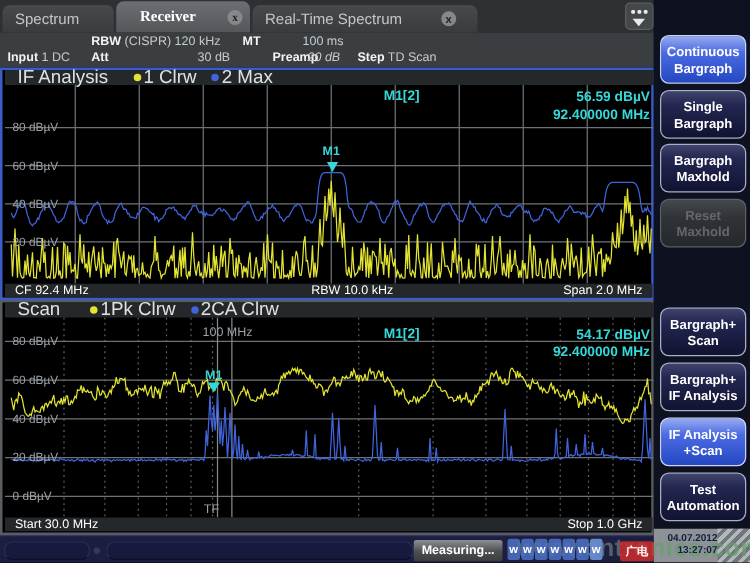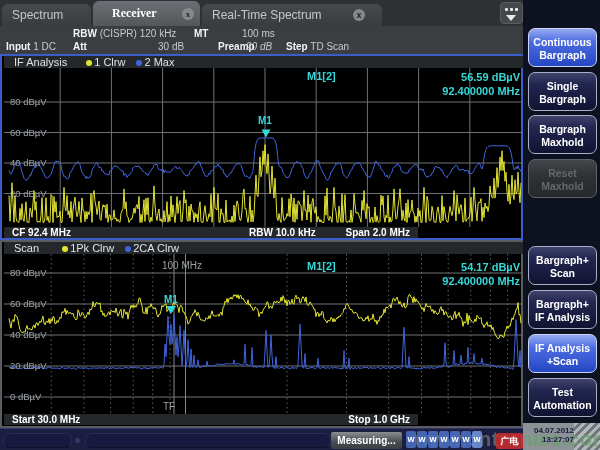--- a/index.html
+++ b/index.html
@@ -11,22 +11,22 @@
 .tab.active { top:1px; height:25px; background:linear-gradient(#6b6f73,#53575a); color:#fff; line-height:25px; font-weight:bold; padding-left:19px;font-family:Liberation Serif, serif; }
 .closex { position:absolute; top:50%; margin-top:-6px; width:12px; height:12px; border-radius:50%; background:#85898c; color:#222; font-size:9px; font-weight:bold; text-align:center; line-height:12px; }
 
 
 #settings { position:absolute; left:0; top:26px; width:523px; height:28px; background:#3a3e41; color:#c6cacd; font-size:10px; }
 #settings b { color:#f2f4f5; }
 .srow { position:absolute; height:14px; line-height:14px; }
 
 
 .win { position:absolute; left:0; width:523px; background:#000; }
-.whead { position:absolute; left:2px; width:519px; height:12px; background:#24282b; color:#dfe2e4; font-size:11px; line-height:12px; }
-.wfoot { position:absolute; left:2px; width:414px; height:11px; background:#24282b; color:#fff; font-size:10px; font-weight:bold; line-height:11px; }
+.whead { position:absolute; left:2px; width:519px; height:12px; background:#24282b; color:#dfe2e4; font-size:15px; line-height:12px; }
+.wfoot { position:absolute; left:2px; width:518px; height:11px; background:#24282b; color:#fff; font-size:10px; font-weight:normal; line-height:11px; }
 .dot { display:inline-block; width:6px; height:6px; border-radius:50%; margin:0 2px 1px 8px; vertical-align:middle; }
 
 
 #toolbar { position:absolute; left:0; top:428px; width:523px; height:22px; background:#1b1e3e; border-top:1px solid #32366a; }
 .pill { position:absolute; top:4px; height:15px; border-radius:7px; background:#171a3e; border:1px solid #282c58; border-bottom-color:#0e1028; }
 #measuring { position:absolute; left:331px; top:3px; width:71px; height:17px; background:linear-gradient(#8b8f93,#4b4f52 55%,#3a3e41); color:#fff; font-size:10px; font-weight:bold; text-align:center; line-height:17px; border-radius:2px; }
 
 
 #sidebar { position:absolute; left:523px; top:0; width:77px; height:450px; background:#0e1120; }
 #measconfig { position:absolute; left:527px; top:1px; width:73px; height:23px; border-radius:7px 0 0 0; background:linear-gradient(#8a9ade,#3f58c5 50%,#2742ab); color:#1a2a74; font-weight:bold; font-size:11px; text-align:center; line-height:23px; }

